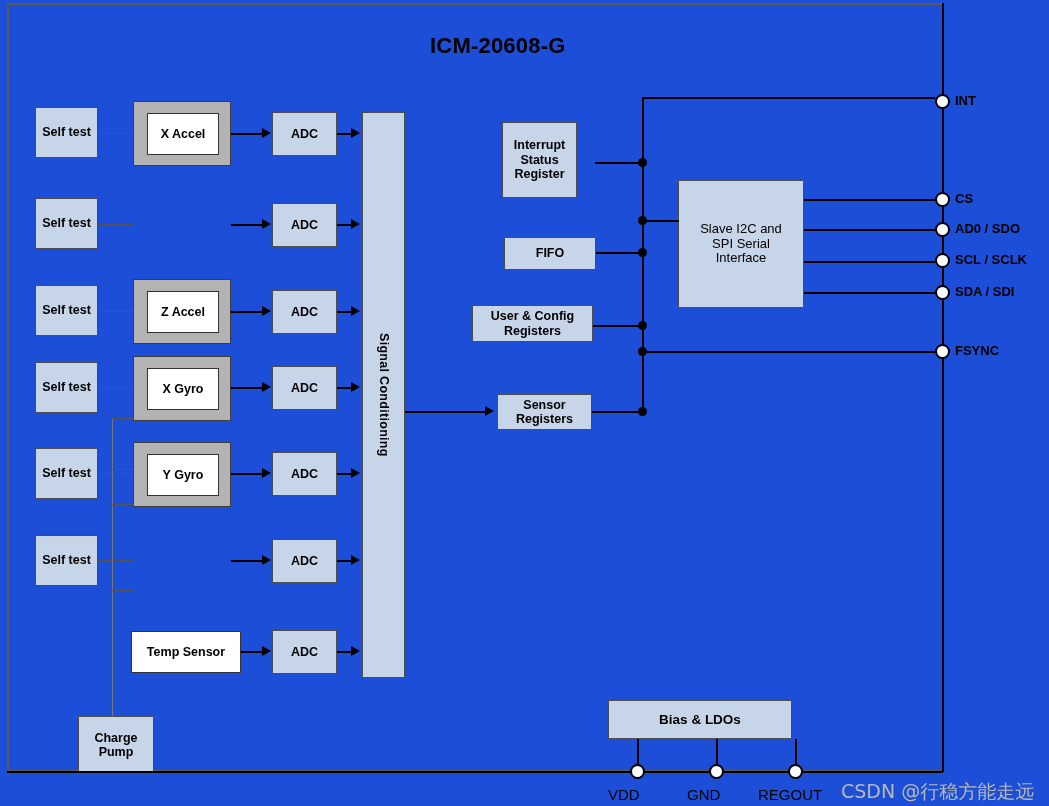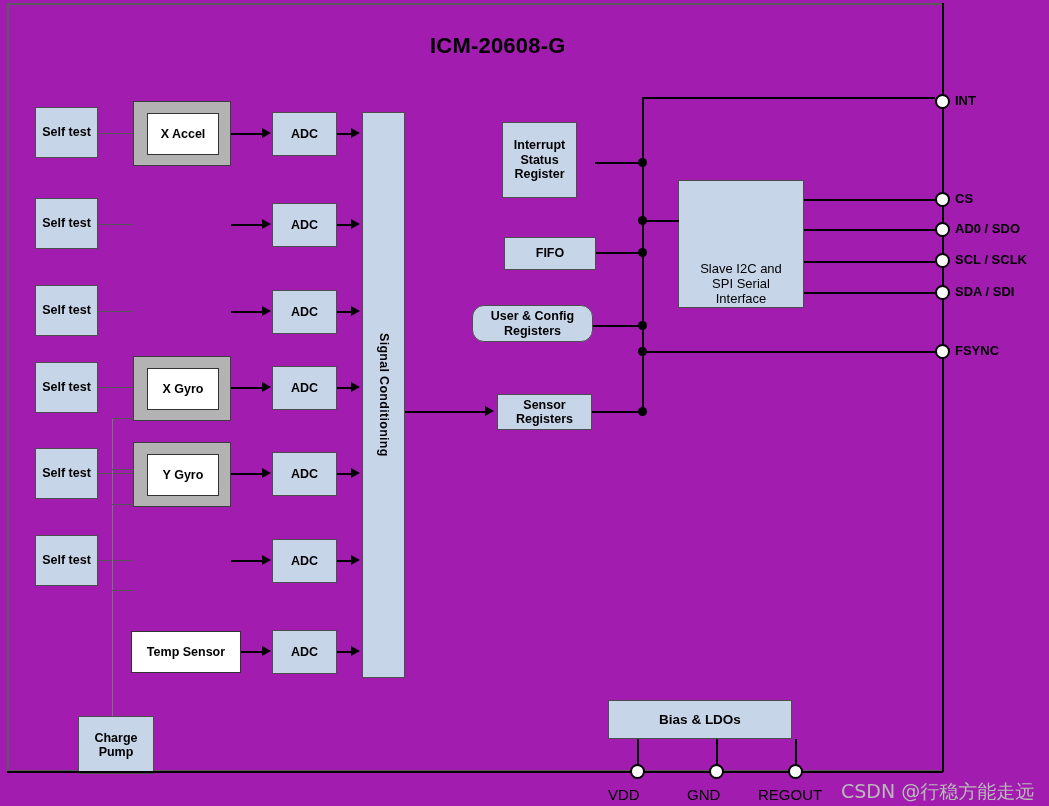--- a/index.html
+++ b/index.html
@@ -7,21 +7,21 @@
     padding: 0;
     background: #ffffff;
   }
   body {
     font-family: "Liberation Sans", sans-serif;
   }
   #stage {
     position: relative;
     width: 1049px;
     height: 806px;
-    background: #a21caf;
+    background: #1d4ed8;
     overflow: hidden;
   }
 
   
   .abs { position: absolute; box-sizing: border-box; }
 
   
   .chip-outline {
     border: 2px solid #5a5a5a;
     background: transparent;
@@ -187,20 +187,25 @@
   <div class="abs blk" style="left:272px; top:203px; width:65px; height:44px;">
     <span>ADC</span>
   </div>
   <div class="abs wire-h" style="left:337px; top:224px; width:16px;"></div>
   <div class="abs arrow-r" style="left:351px; top:219px;"></div>
 
   <div class="abs blk" style="left:35px; top:285px; width:63px; height:51px; flex-direction:column;">
     <div style="white-space:pre-line; line-height:1.35;">Self test</div>
   </div>
   <div class="abs wire-h thin" style="left:98px; top:311px; width:35px;"></div>
+  <div class="abs sensor-frame" style="left:133px; top:279px; width:98px; height:65px;">
+    <div class="sensor-core" style="left:13px; top:11px; width:70px; height:40px;">
+      <span>Z Accel</span>
+    </div>
+  </div>
   <div class="abs wire-h" style="left:231px; top:311px; width:33px;"></div>
   <div class="abs arrow-r" style="left:262px; top:306px;"></div>
   <div class="abs blk" style="left:272px; top:290px; width:65px; height:44px;">
     <span>ADC</span>
   </div>
   <div class="abs wire-h" style="left:337px; top:311px; width:16px;"></div>
   <div class="abs arrow-r" style="left:351px; top:306px;"></div>
 
   <div class="abs blk" style="left:35px; top:362px; width:63px; height:51px; flex-direction:column;">
     <div style="white-space:pre-line; line-height:1.35;">Self test</div>
@@ -277,31 +282,31 @@
   <div class="abs blk" style="left:502px; top:122px; width:75px; height:76px; flex-direction:column;">
     <div>Interrupt</div>
     <div>Status</div>
     <div>Register</div>
   </div>
 
   <div class="abs blk" style="left:504px; top:237px; width:92px; height:33px;">
     <span>FIFO</span>
   </div>
 
-  <div class="abs blk" style="left:472px; top:305px; width:121px; height:37px; flex-direction:column;border-radius:12px;">
+  <div class="abs blk" style="left:472px; top:305px; width:121px; height:37px; flex-direction:column;">
     <div>User &amp; Config</div>
     <div>Registers</div>
   </div>
 
   <div class="abs blk" style="left:497px; top:394px; width:95px; height:36px; flex-direction:column;">
     <div>Sensor</div>
     <div>Registers</div>
   </div>
 
-  <div class="abs blk" style="left:678px; top:180px; width:126px; height:128px; flex-direction:column; font-weight:normal; font-size:13px;justify-content:flex-end;">
+  <div class="abs blk" style="left:678px; top:180px; width:126px; height:128px; flex-direction:column; font-weight:normal; font-size:13px;">
     <div>Slave I2C and</div>
     <div>SPI Serial</div>
     <div>Interface</div>
   </div>
 
   <div class="abs wire-v" style="left:642px; top:97px; height:318px;"></div>
 
   <div class="abs wire-h" style="left:595px; top:162px; width:48px;"></div>
   <div class="abs wire-h" style="left:642px; top:220px; width:37px;"></div>
   <div class="abs wire-h" style="left:596px; top:252px; width:47px;"></div>

